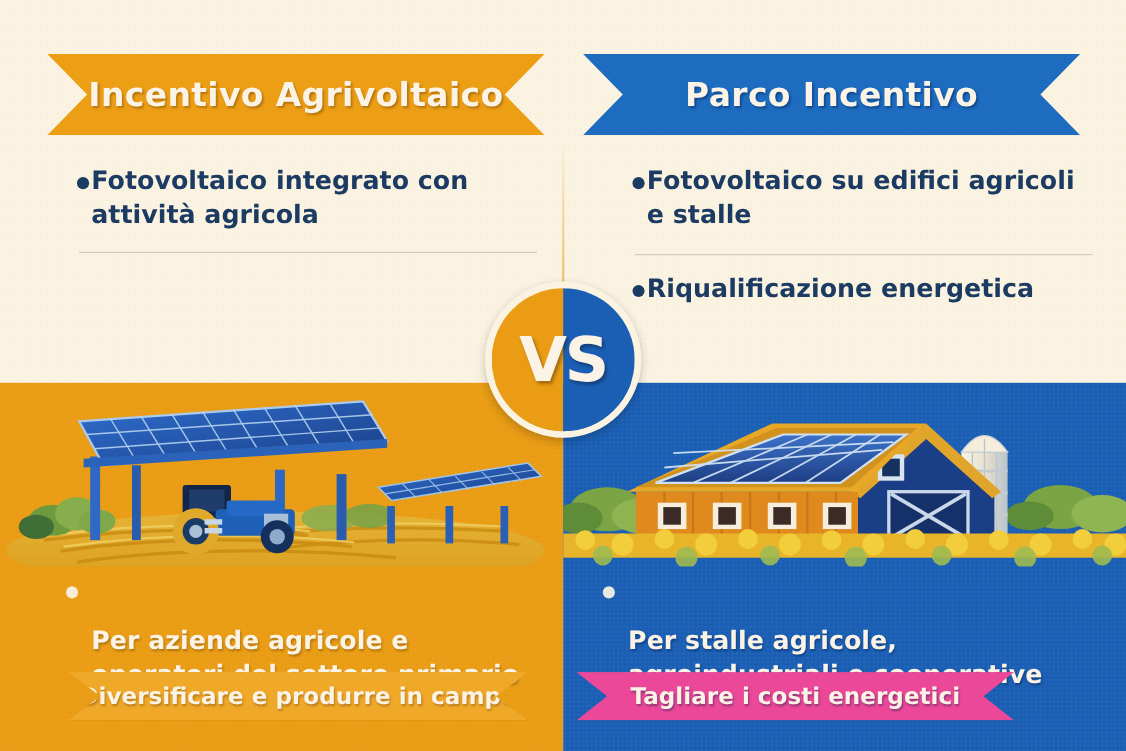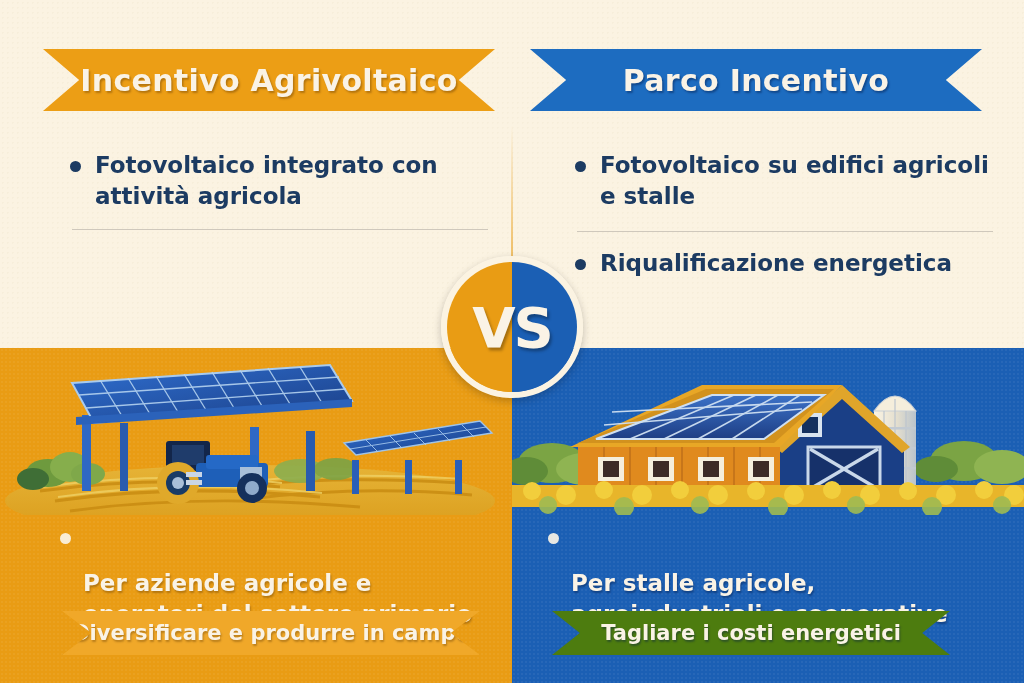--- a/index.html
+++ b/index.html
@@ -27,40 +27,40 @@
   }
 
   
   .vdivider{
     position:absolute;left:511px;top:125px;width:2px;height:222px;
     background:linear-gradient(to bottom, rgba(232,156,20,0) 0%, rgba(232,156,20,.55) 55%, rgba(232,156,20,.85) 100%);
   }
 
   
   .banner{
-    position:absolute;top:49px;height:62px;
+    position:absolute;top:49px;height:74px;
     display:flex;align-items:center;justify-content:center;
     clip-path:polygon(0 0, 100% 0, 100% 100%, 0 100%, 5.2% 50%);
     box-shadow:0 3px 5px rgba(0,0,0,.16);
   }
   .banner.left{left:43px;width:452px;background:#EC9E15;
     clip-path:polygon(0 0, 100% 0, 92% 50%, 100% 100%, 0 100%, 8% 50%);}
   .banner.right{left:530px;width:452px;background:#1D6CC0;
     clip-path:polygon(0 0, 100% 0, 92% 50%, 100% 100%, 0 100%, 8% 50%);}
   .banner span{
     color:#FAF3E6;font-size:30px;font-weight:bold;letter-spacing:.3px;
     text-shadow:1.5px 2px 2px rgba(90,50,0,.38);
   }
   .banner.right span{text-shadow:1.5px 2px 2px rgba(0,25,70,.42);}
 
   
   .toplist{position:absolute;top:150px;width:420px;}
   .toplist.left{left:70px;}
   .toplist.right{left:575px;}
-  .tbullet{display:flex;align-items:flex-start;gap:14px;}
+  .tbullet{display:flex;align-items:flex-start;gap:2px;}
   .tbullet .dot{
     width:11px;height:11px;border-radius:50%;background:#1C3B62;
     margin-top:11px;flex:0 0 auto;
   }
   .tbullet .txt{
     color:#1C3B62;font-size:23px;font-weight:bold;line-height:1.35;
   }
   .rowdiv{height:1px;background:#CFC8BC;margin:17px 2px 16px 2px;}
   .toplist.right .rowdiv{margin-top:19px;}
 
@@ -102,21 +102,21 @@
   .botlist.right .bbullet .txt{text-shadow:1px 2px 2px rgba(0,20,60,.4);}
 
   
   .ribbon{
     position:absolute;top:611px;height:44px;
     display:flex;align-items:center;justify-content:center;
     clip-path:polygon(0 0, 100% 0, 93% 50%, 100% 100%, 0 100%, 7% 50%);
     box-shadow:0 3px 5px rgba(0,0,0,.18);
   }
   .ribbon.left{left:62px;width:418px;background:#F0A829;}
-  .ribbon.right{left:552px;width:398px;background:#4d7c0f;}
+  .ribbon.right{left:524px;width:398px;background:#ec4899;}
   .ribbon span{
     color:#FAF3E6;font-size:21px;font-weight:bold;
     text-shadow:1px 2px 2px rgba(80,45,0,.35);
   }
   .ribbon.right span{text-shadow:1px 2px 2px rgba(0,25,70,.4);}
 </style>
 </head>
 <body>
 
 <div class="stage">

